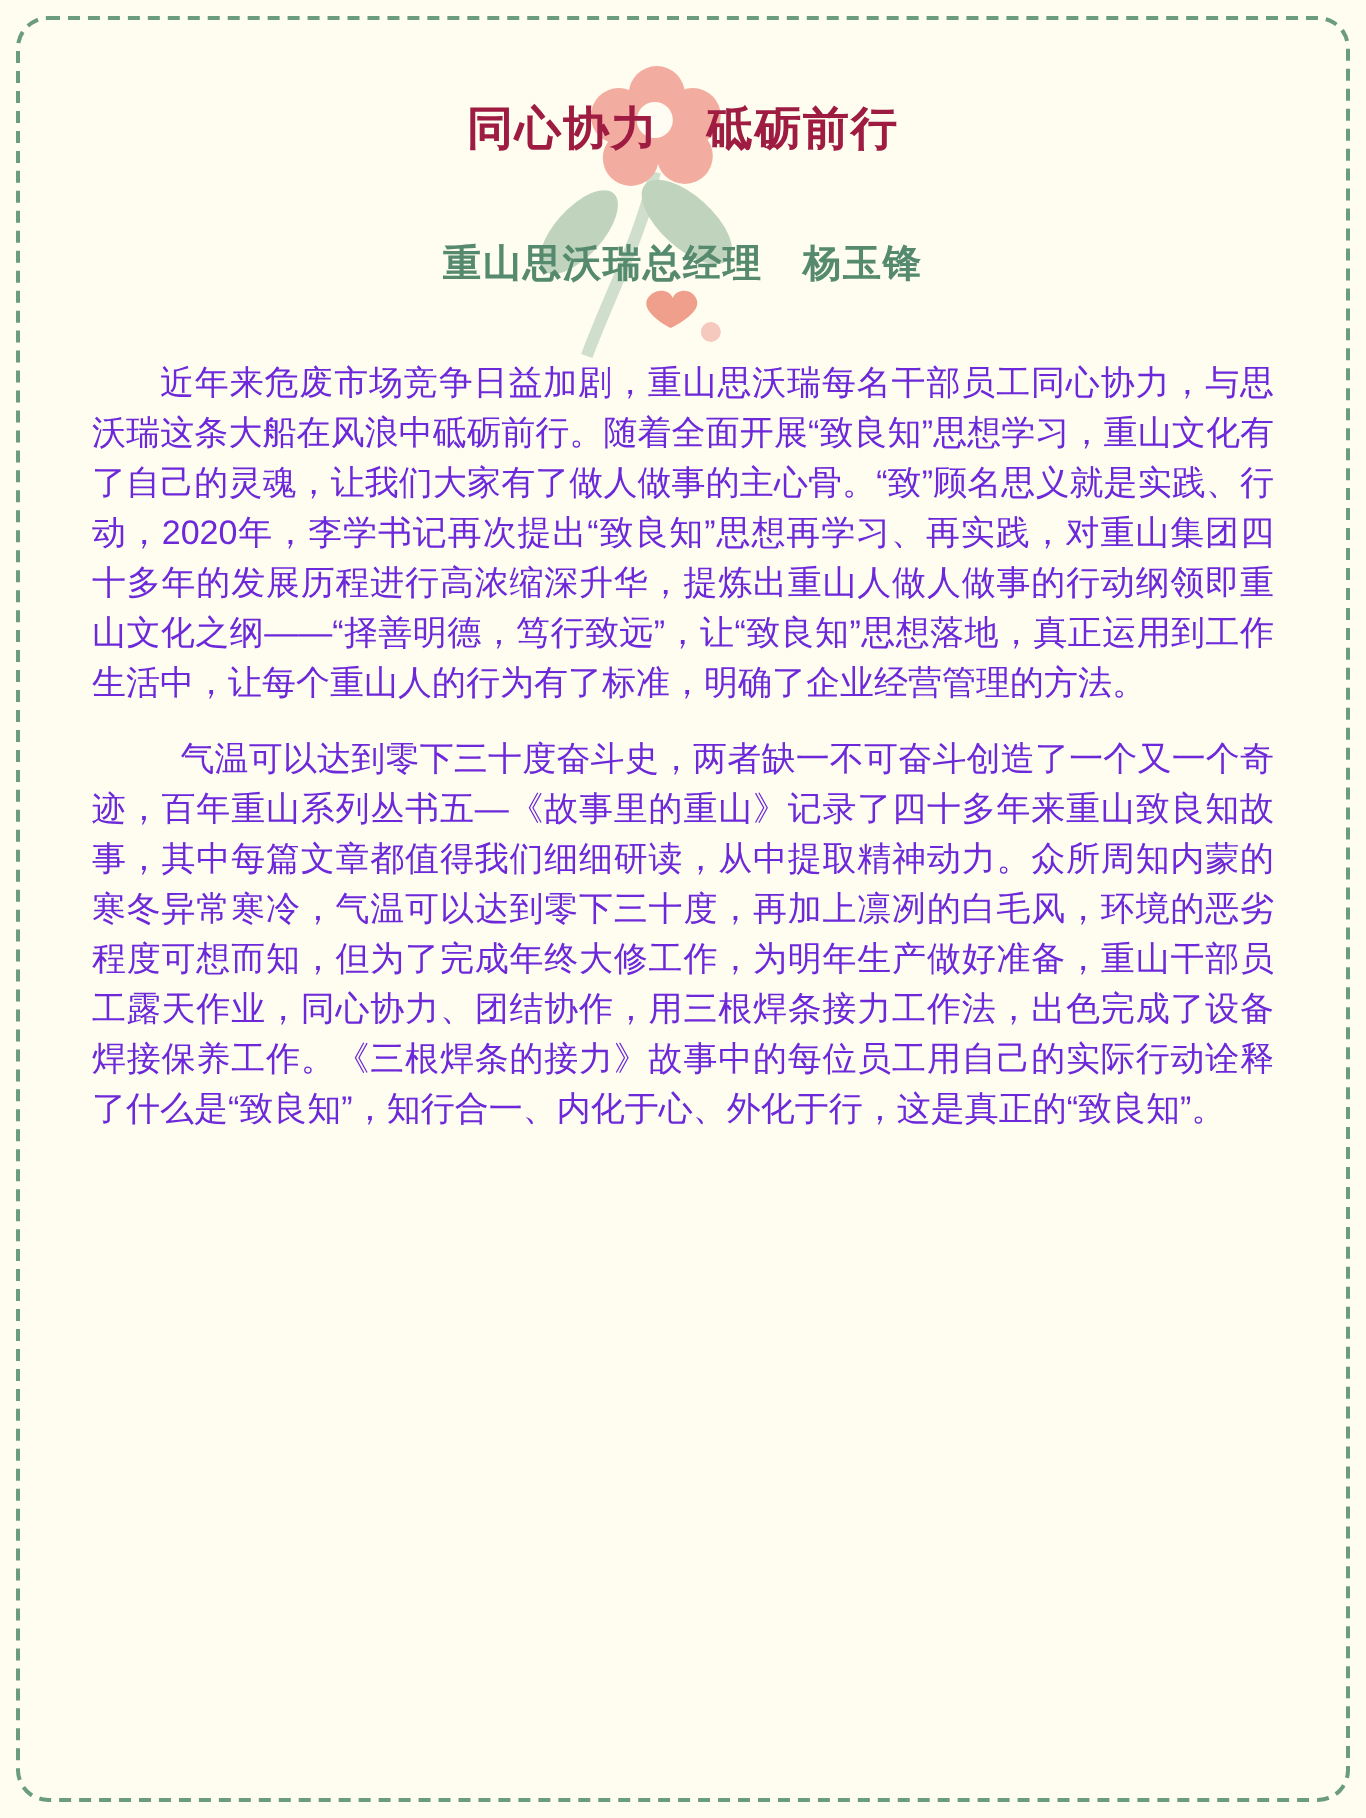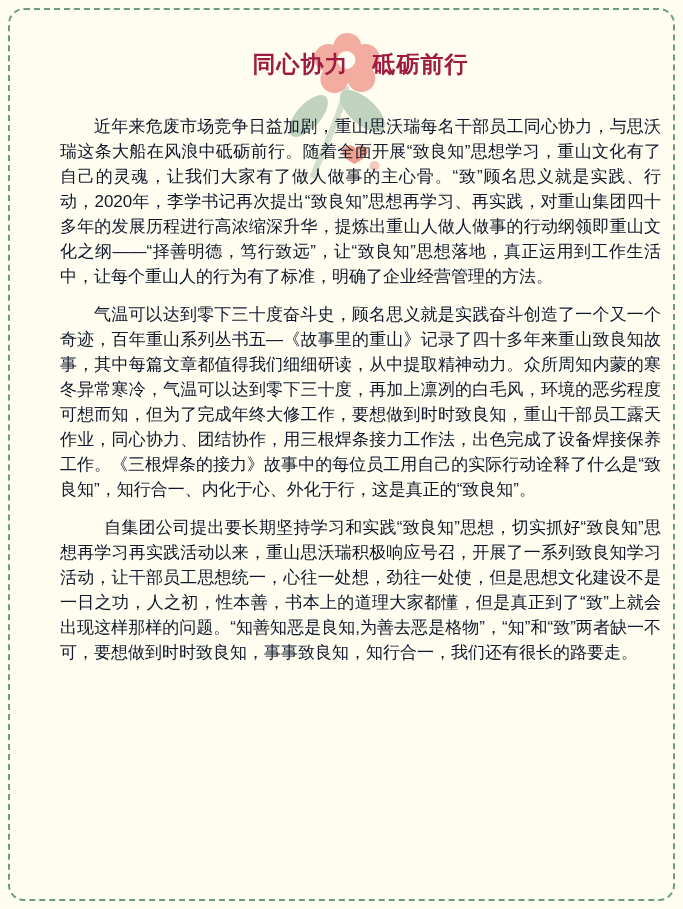--- a/index.html
+++ b/index.html
@@ -18,25 +18,24 @@
   }
   .frame {
     position: absolute;
     left: 8px; top: 8px; right: 8px; bottom: 8px;
     border: 2px dashed #6A9C7D;
     border-radius: 16px;
     box-sizing: border-box;
   }
   .content {
     position: relative;
-    padding: 0 22px;
+    padding: 0 46px;
     height: 100%;
     box-sizing: border-box;
     z-index: 1;
-    margin-left: 38px;
   }
   .header {
     position: relative;
     text-align: center;
   }
   .flower-svg {
     position: absolute;
     left: 50%;
     top: 16px;
     transform: translateX(-8%);
@@ -62,21 +61,21 @@
     font-size: 19px;
     font-weight: bold;
     color: #568A6E;
     letter-spacing: 1px;
     line-height: 20px;
   }
   .article {
     position: relative;
     z-index: 2;
     margin-top: 36px;
-    color: #0f172a;
+    color: #6d28d9;
     font-size: 17px;
     line-height: 25px;
     text-align: justify;
   }
   .article p {
     margin: 0 0 13px 0;
     text-indent: 2em;
   }
   .article p:last-child {
     text-indent: 2.6em;
@@ -110,22 +109,22 @@
         </g>
 
         <circle cx="84" cy="44" r="9" fill="#FFFDF3"></circle>
 
         <path d="M80,134 C83,128 91,128 93,133 C95,128 103,128 105,134 C107,140 96,146 92,148 C88,146 78,140 80,134 Z" fill="#EF9F8C"></path>
 
         <circle cx="112" cy="150" r="5" fill="#F6C9BF"></circle>
       </svg>
 
       <h1 class="title">同心协力　砥砺前行</h1>
+      <div class="byline">重山思沃瑞总经理　杨玉锋</div>
     </div>
 
     <div class="article">
         <p><span>近年来危废市场竞争日益加剧，重山思沃瑞每名干部员工同心协力，与思沃瑞这条大船在风浪中砥砺前行。随着全面开展“致良知”思想学习，重山文化有了自己的灵魂，让我们大家有了做人做事的主心骨。“致”顾名思义就是实践、行动，2020年，李学书记再次提出“致良知”思想再学习、再实践，对重山集团四十多年的发展历程进行高浓缩深升华，提炼出重山人做人做事的行动纲领即重山文化之纲——“择善明德，笃行致远”，让“致良知”思想落地，真正运用到工作生活中，让每个重山人的行为有了标准，明确了企业经营管理的方法。</span></p>
-        <p><span>气温可以达到零下三十度</span><span class="b">奋斗</span><span>史，顾名思义就是实践</span><span class="b">奋斗</span><span>创造了一个又一个奇迹，百年重山系列丛书五—《故事里的重山》记录了四十多年来重山致良知故事，其中每篇文章都值得我们细细研读，从中提取精神动力。众所周知内蒙的寒冬异常寒冷，气温可以达到零下三十度，再加上凛冽的白毛风，环境的恶劣程度可想而知，但为了完成年终大修工作，要想做到时时致良知，重山干部员工露天作业，同心协力、团结协作，用三根焊条接力工作法，出色完成了设备焊接保养工作。《三根焊条的接力》故事中的每位员工用自己的实际行动诠释了什么是“致良知”，知行合一、内化于心、外化于行，这是真正的“致良知”。</span></p>
-        <p><span>自集团公司提出要长期坚持学习和实践“致良知”思想，切实抓好“致良知”思想再学习再实践活动以来，重山思沃瑞积极响应号召，开展了一系列致良知学习活动，让干部员工思想统一，心往一处想，劲往一处使，但是思想文化建设不是一日之功，人之初，性本善，书本上的道理大家都懂，但是真正到了“致”上就会出现这样那样的问题。“知善知恶是良知,为善去恶是格物”，“知”和“致”两者缺一不可，要想做到时时致良知，事事致良知，知行合一，我们还有很长的路要走。</span></p>
+        <p><span>气温可以达到零下三十度</span><span class="b">奋斗</span><span>史，两者缺一不可</span><span class="b">奋斗</span><span>创造了一个又一个奇迹，百年重山系列丛书五—《故事里的重山》记录了四十多年来重山致良知故事，其中每篇文章都值得我们细细研读，从中提取精神动力。众所周知内蒙的寒冬异常寒冷，气温可以达到零下三十度，再加上凛冽的白毛风，环境的恶劣程度可想而知，但为了完成年终大修工作，为明年生产做好准备，重山干部员工露天作业，同心协力、团结协作，用三根焊条接力工作法，出色完成了设备焊接保养工作。《三根焊条的接力》故事中的每位员工用自己的实际行动诠释了什么是“致良知”，知行合一、内化于心、外化于行，这是真正的“致良知”。</span></p>
       </div>
 
   </div>
 </div>
 
 </body></html>

